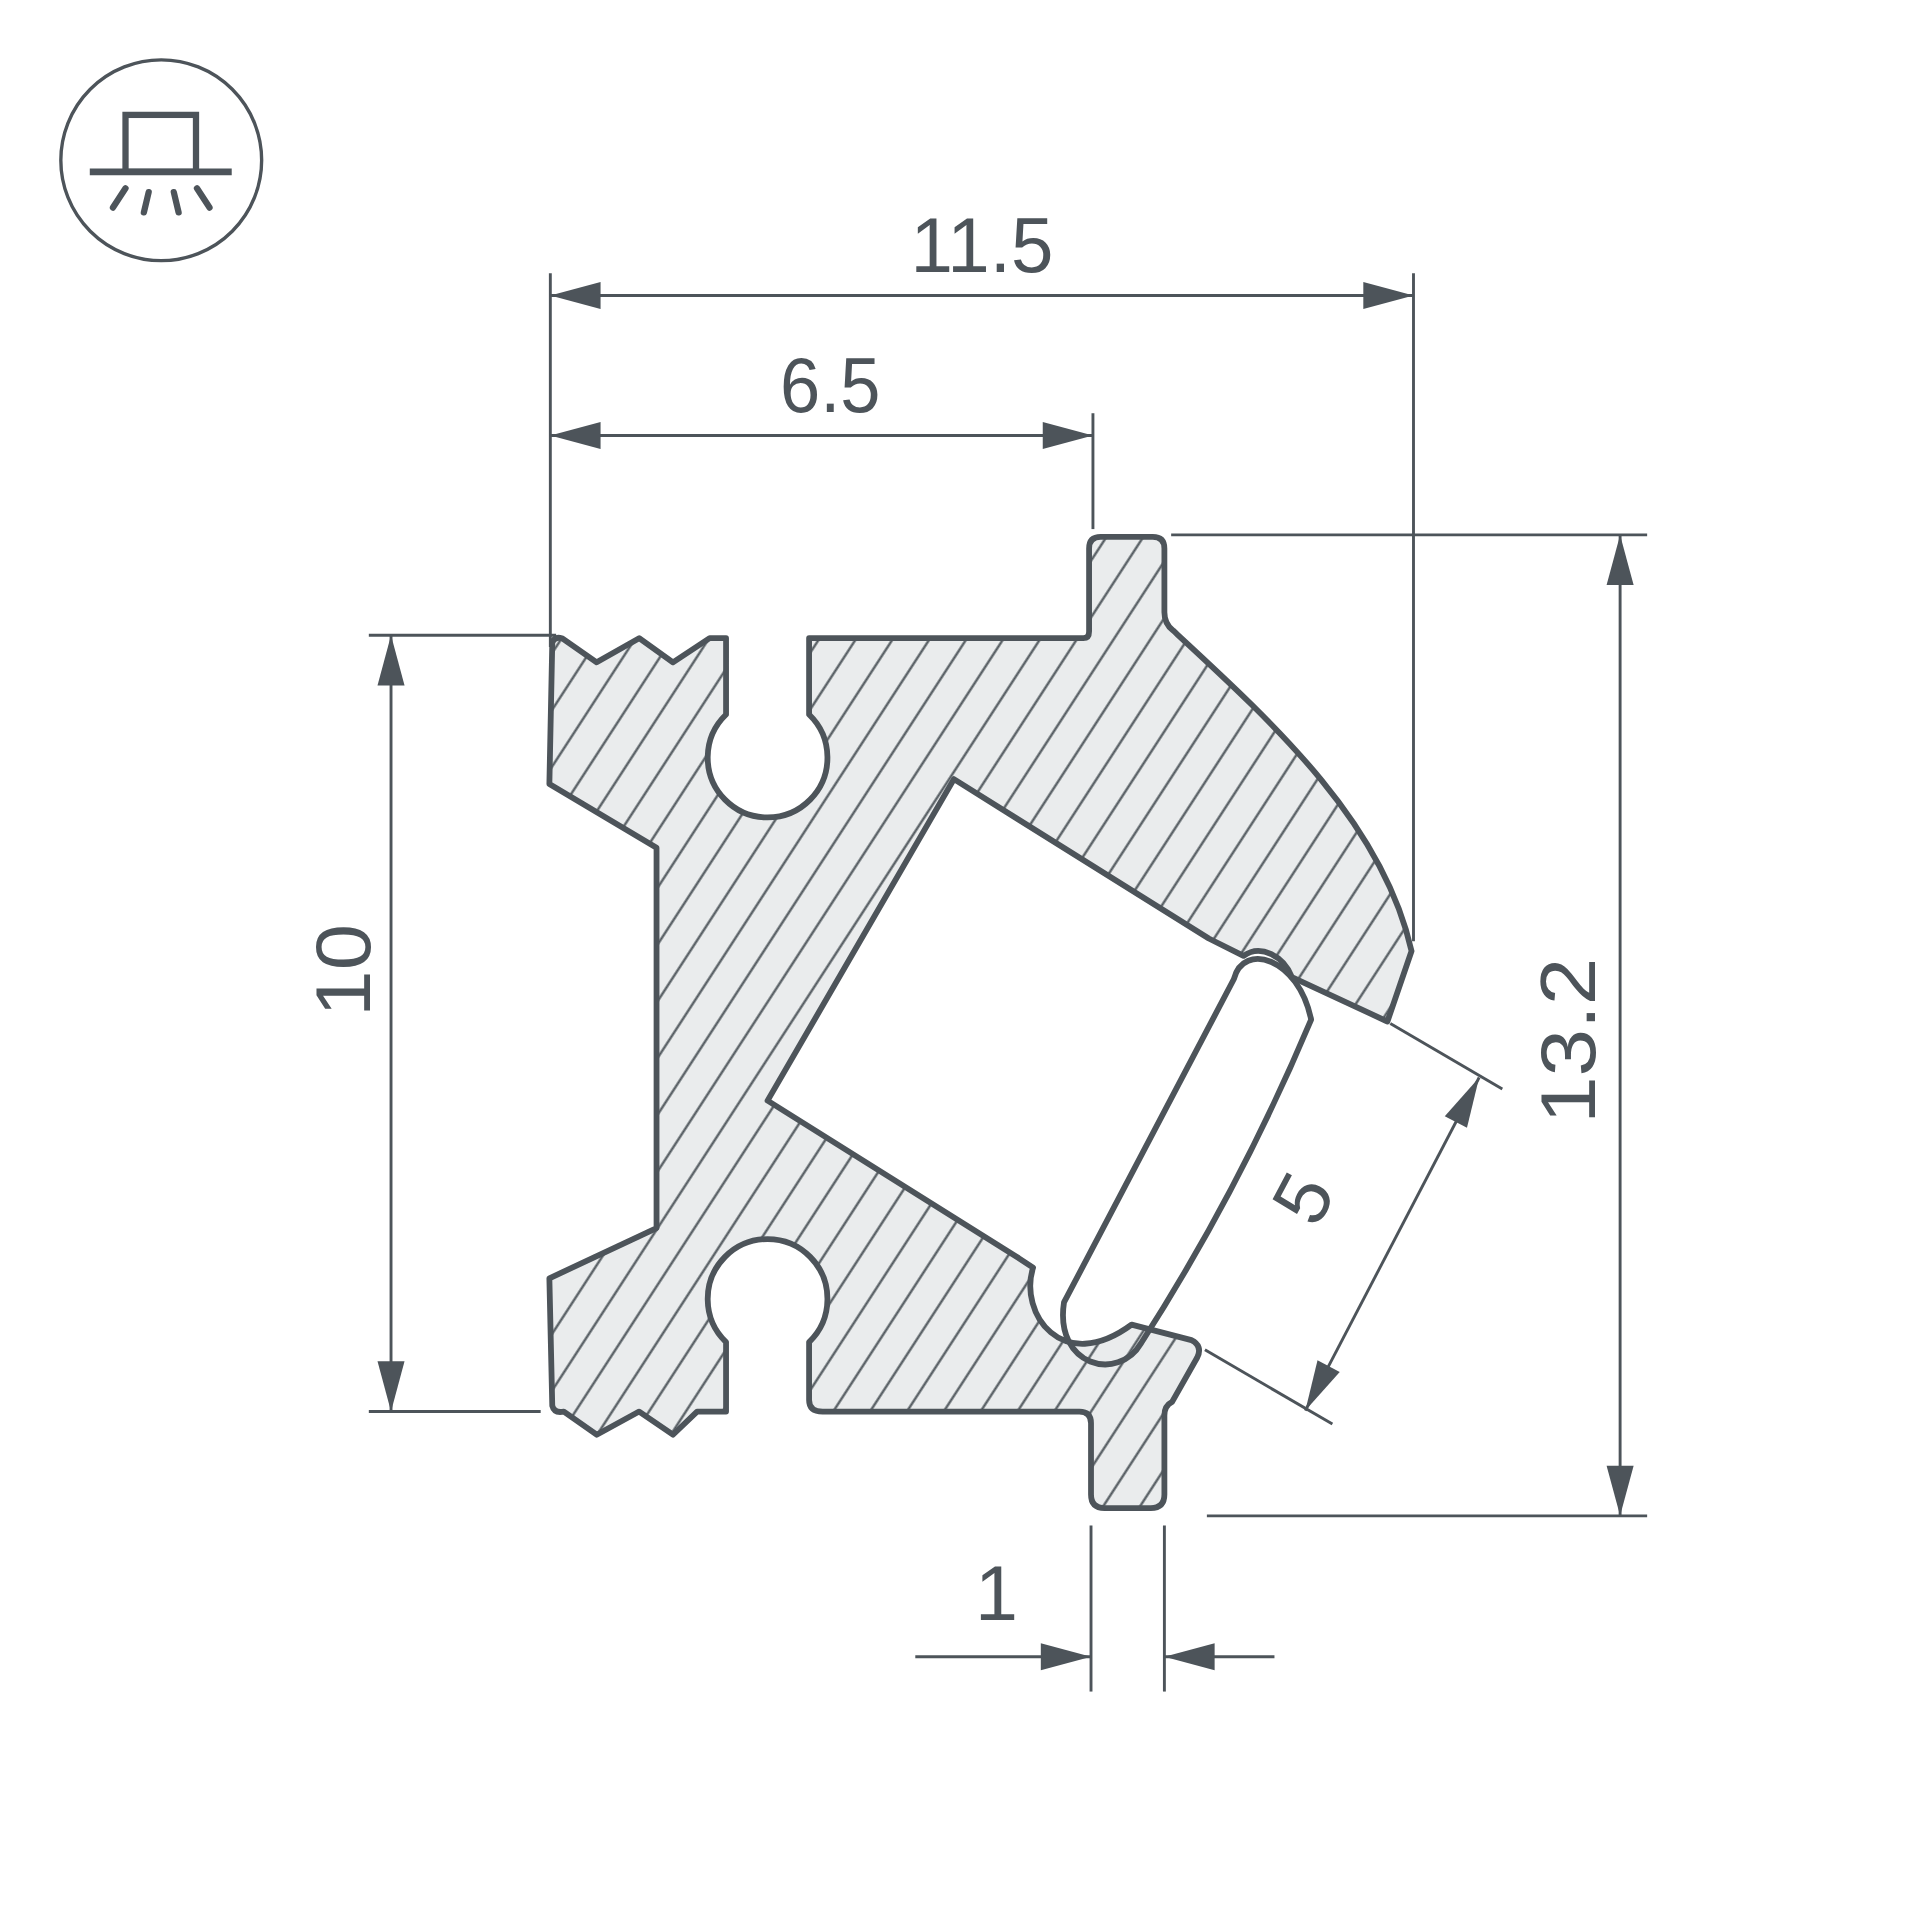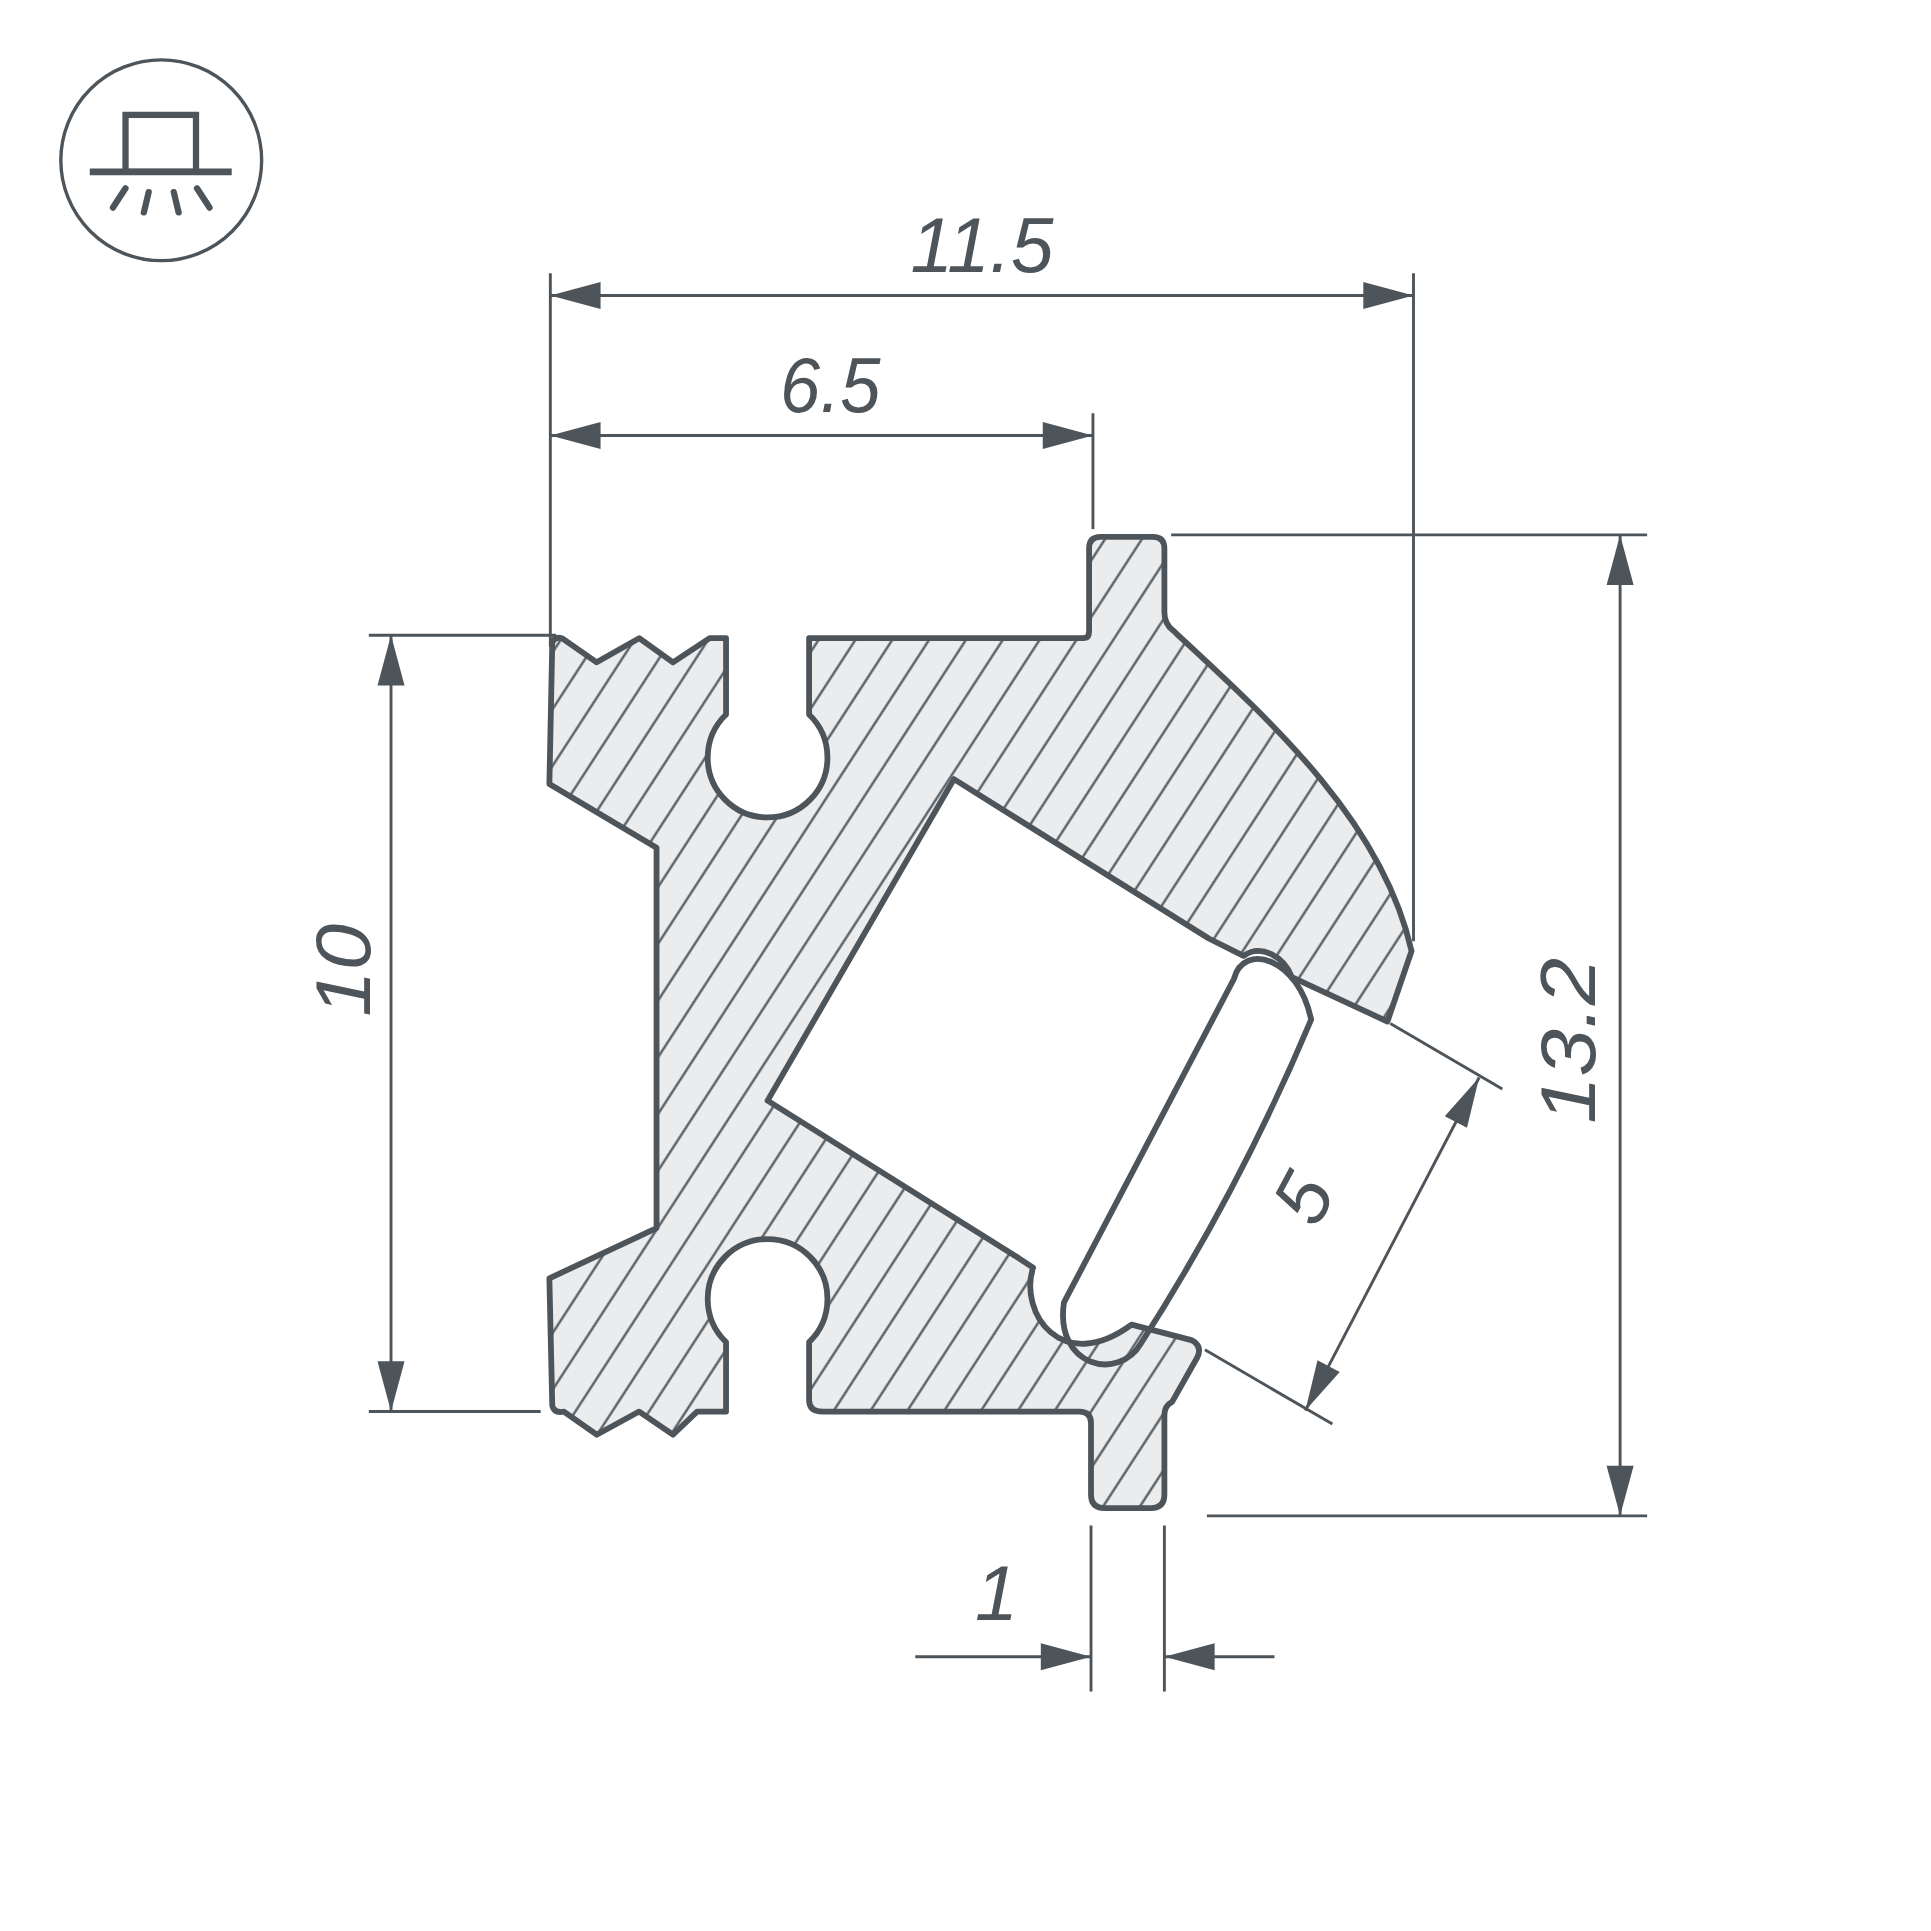--- a/index.html
+++ b/index.html
@@ -1,17 +1,17 @@
 <!DOCTYPE html>
 <html><head>
 <meta charset="utf-8">
 <style>
   html,body{margin:0;padding:0;background:#ffffff;}
   .stage{width:1931px;height:1931px;position:relative;background:#ffffff;
-         font-family:"Liberation Sans", sans-serif;font-style:italic;}
+         font-family:"Liberation Sans", sans-serif;}
   svg{display:block;}
   .outline{fill:none;stroke:#4d545a;stroke-width:6;stroke-linejoin:round;stroke-linecap:round;}
   .thin{fill:none;stroke:#4d545a;stroke-width:3;stroke-linecap:butt;}
   .arrow{fill:#4d545a;stroke:none;}
   .dimtext{fill:#4d545a;font-size:80px;font-family:"Liberation Sans", sans-serif;}
 </style>
 </head>
 <body>
 
 <div class="stage">

